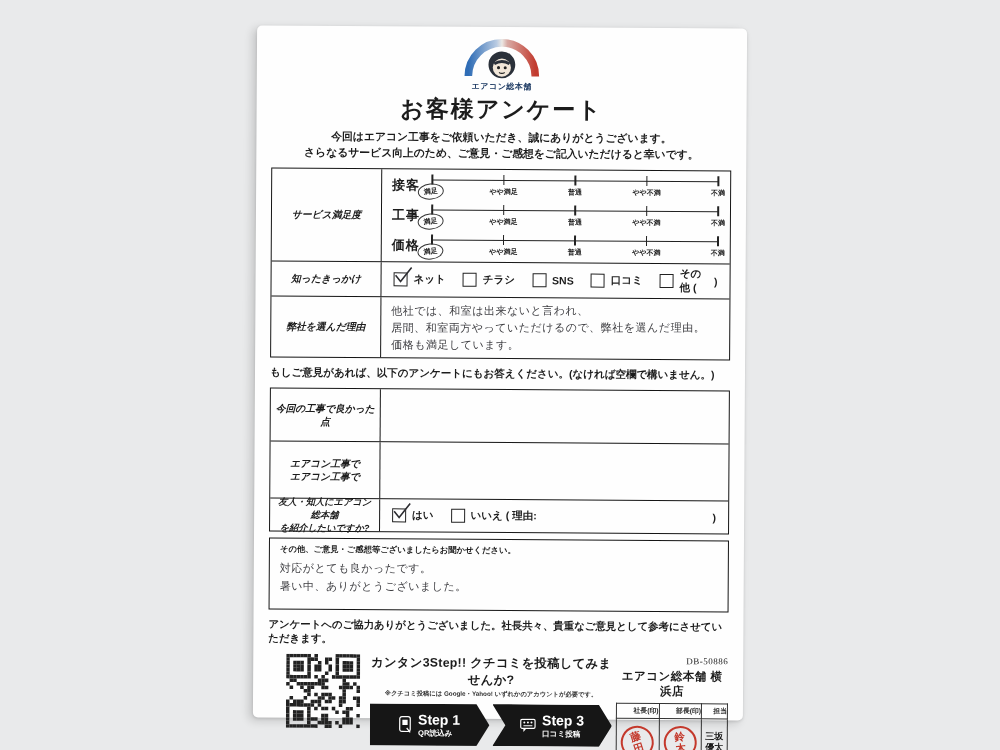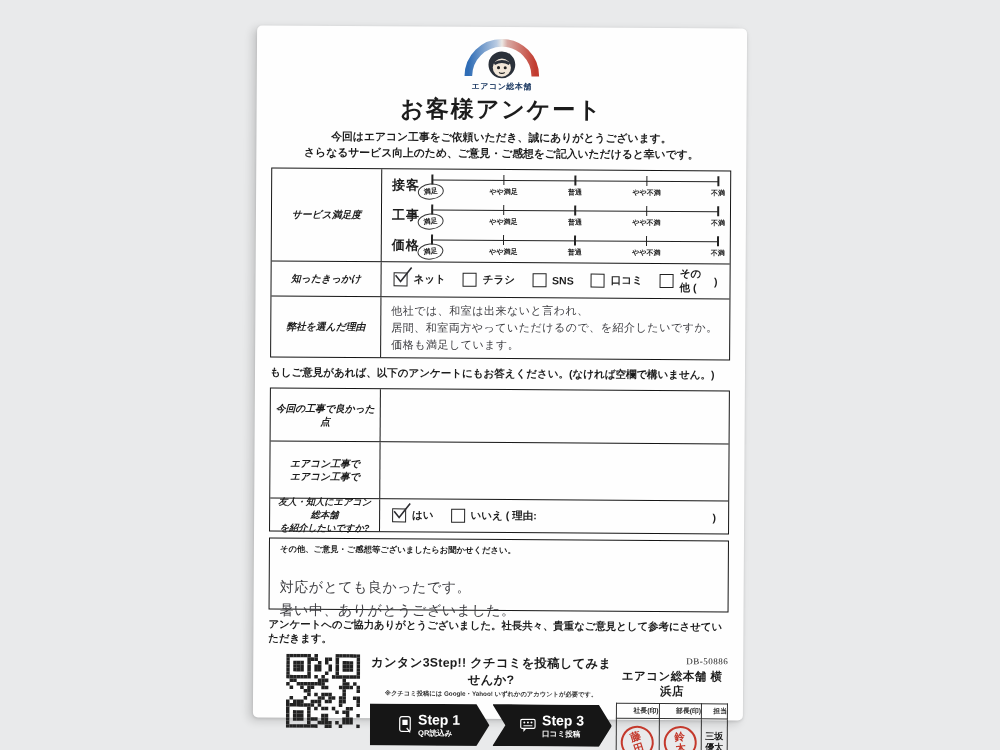--- a/index.html
+++ b/index.html
@@ -45,21 +45,21 @@
   .opt{display:inline-flex;align-items:center;gap:6px;font-size:10.5px;font-weight:bold;}
   .opt-row{display:flex;align-items:center;height:34px;padding:0 12px;gap:17px;}
   .spacer{flex:1;}
   
   .hw{color:#3e3e42;font-weight:400;letter-spacing:.5px;}
   .reason-cell{padding:4px 10px;font-size:11px;line-height:1.55;transform:rotate(-.4deg);}
   .note{font-size:10.5px;font-weight:bold;margin:8px 0 0;}
   
   .comment-box{border:1.6px solid #151515;margin-top:6px;height:72px;padding:5px 10px;box-sizing:border-box;}
   .comment-head{font-size:8.3px;font-weight:bold;}
-  .comment-lines{font-size:14px;line-height:1.65;margin-top:20px;transform:rotate(-.3deg);}
+  .comment-lines{font-size:11px;line-height:1.65;margin-top:3px;transform:rotate(-.3deg);}
   .thanks{font-size:10.4px;font-weight:bold;margin-top:8px;}
   
   .footer{display:flex;margin-top:8px;align-items:flex-start;}
   #qr{margin-left:18px;flex:0 0 74px;}
   #qr rect{fill:#222;}
   .steps-col{flex:1;padding:0 4px 0 10px;min-width:0;}
   .steps-title{font-size:12.3px;font-weight:800;text-align:center;letter-spacing:.3px;}
   .steps-note{font-size:6.3px;font-weight:bold;text-align:center;margin-top:1px;color:#333;}
   .arrows{display:flex;margin-top:5px;height:42px;gap:3px;}
   .arrow{flex:1;background:#161616;color:#fff;display:flex;align-items:center;justify-content:center;gap:5px;
@@ -212,21 +212,21 @@
             <span class="spacer"></span>
             <span>)</span>
           </span>
         </div>
       </div>
 
       <div class="trow" style="height:60px">
         <div class="lcell">弊社を選んだ理由</div>
         <div class="rcell reason-cell hw">
           <div>他社では、和室は出来ないと言われ、</div>
-          <div>居間、和室両方やっていただけるので、を紹介したいですか。</div>
+          <div>居間、和室両方やっていただけるので、弊社を選んだ理由。</div>
           <div>価格も満足しています。</div>
         </div>
       </div>
     </div>
 
     <div class="note">もしご意見があれば、以下のアンケートにもお答えください。(なければ空欄で構いません。)</div>
 
     <div class="tbl">
       <div class="trow" style="height:52px">
         <div class="lcell">今回の工事で良かった点</div>

